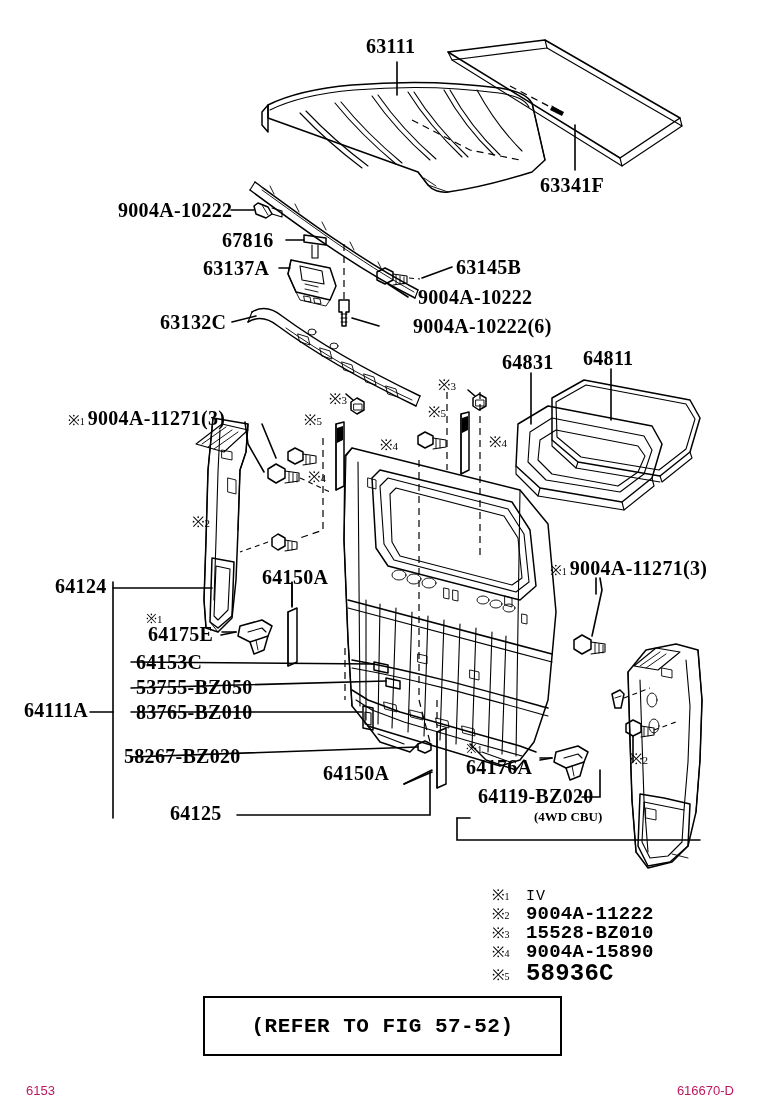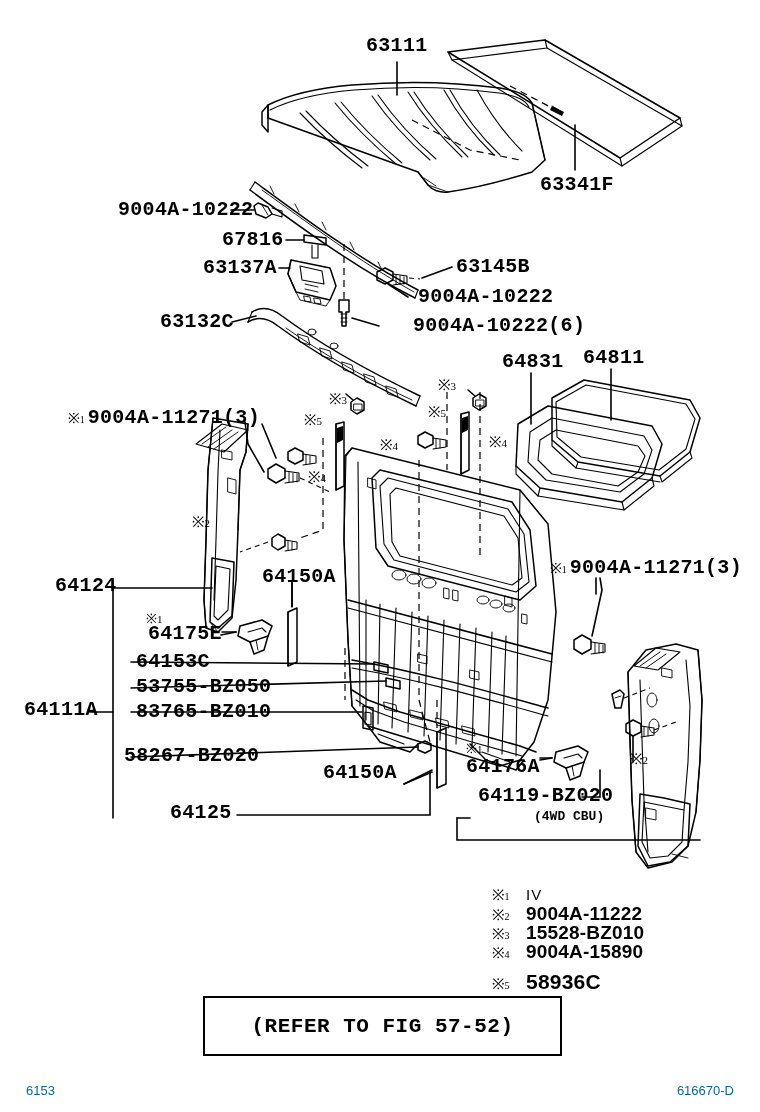--- a/index.html
+++ b/index.html
@@ -7,21 +7,21 @@
   body{
     width:760px;height:1112px;position:relative;overflow:hidden;
     font-family:"Liberation Mono","DejaVu Sans Mono",monospace;
     color:#000;
   }
   #sheet{position:absolute;left:0;top:0;width:760px;height:1112px;}
   svg.art{position:absolute;left:0;top:0;width:760px;height:1112px;overflow:visible;}
 
   .lbl{
     position:absolute;white-space:nowrap;
-    font-family:Liberation Mono, monospace;
+    font-family:Liberation Serif, serif;
     font-weight:bold;color:#000;line-height:1;text-align:right;
   }
   .lbl.pn{font-size:20px;letter-spacing:.3px;}
   .lbl.sub{font-size:13px;font-weight:bold;letter-spacing:0;}
   .mk{
     position:absolute;white-space:nowrap;color:#000;
     font-family:"Liberation Serif","DejaVu Serif",serif;
     line-height:1;font-size:15px;
   }
   .mk .num{font-size:11px;vertical-align:baseline;}
@@ -33,46 +33,46 @@
   .pre-star .n{font-size:10px;}
 
   
   #legend{position:absolute;left:492px;top:884px;}
   #legend .row{display:flex;align-items:baseline;height:19px;}
   #legend .tag{
     width:34px;font-family:"Liberation Serif",serif;font-size:15px;
   }
   #legend .tag .n{font-size:10px;}
   #legend .val{
-    font-family:Liberation Sans, sans-serif;
+    font-family:Liberation Mono, monospace;
     font-weight:bold;font-size:19px;letter-spacing:.2px;
   }
   #legend .val.thin{font-weight:normal;font-size:15px;letter-spacing:1px;}
-  #legend .val.big{font-size:21px;margin-top:10px;}
+  #legend .val.big{font-size:24px;}
 
   
   #notebox{
     position:absolute;left:203px;top:996px;width:355px;height:56px;
     border:2px solid #000;background:#fff;
     display:flex;flex-direction:column;align-items:center;justify-content:center;
   }
   #notebox .jp{
     font-family:"DejaVu Sans","Liberation Sans",sans-serif;
     font-size:14px;letter-spacing:.5px;margin-bottom:3px;
   }
   #notebox .en{
     font-family:Liberation Mono, monospace;
     font-weight:bold;font-size:21px;letter-spacing:.5px;
   }
 
   
   .foot{
     position:absolute;bottom:14px;
     font-family:"Liberation Sans","DejaVu Sans",sans-serif;
-    font-size:13px;color:#0369a1;
+    font-size:13px;color:#be185d;
   }
   #foot-left{left:26px;}
   #foot-right{right:26px;}
 </style>
 </head>
 <body>
 
 <div id="sheet">
 
   <svg class="art" viewBox="0 0 760 1112">

